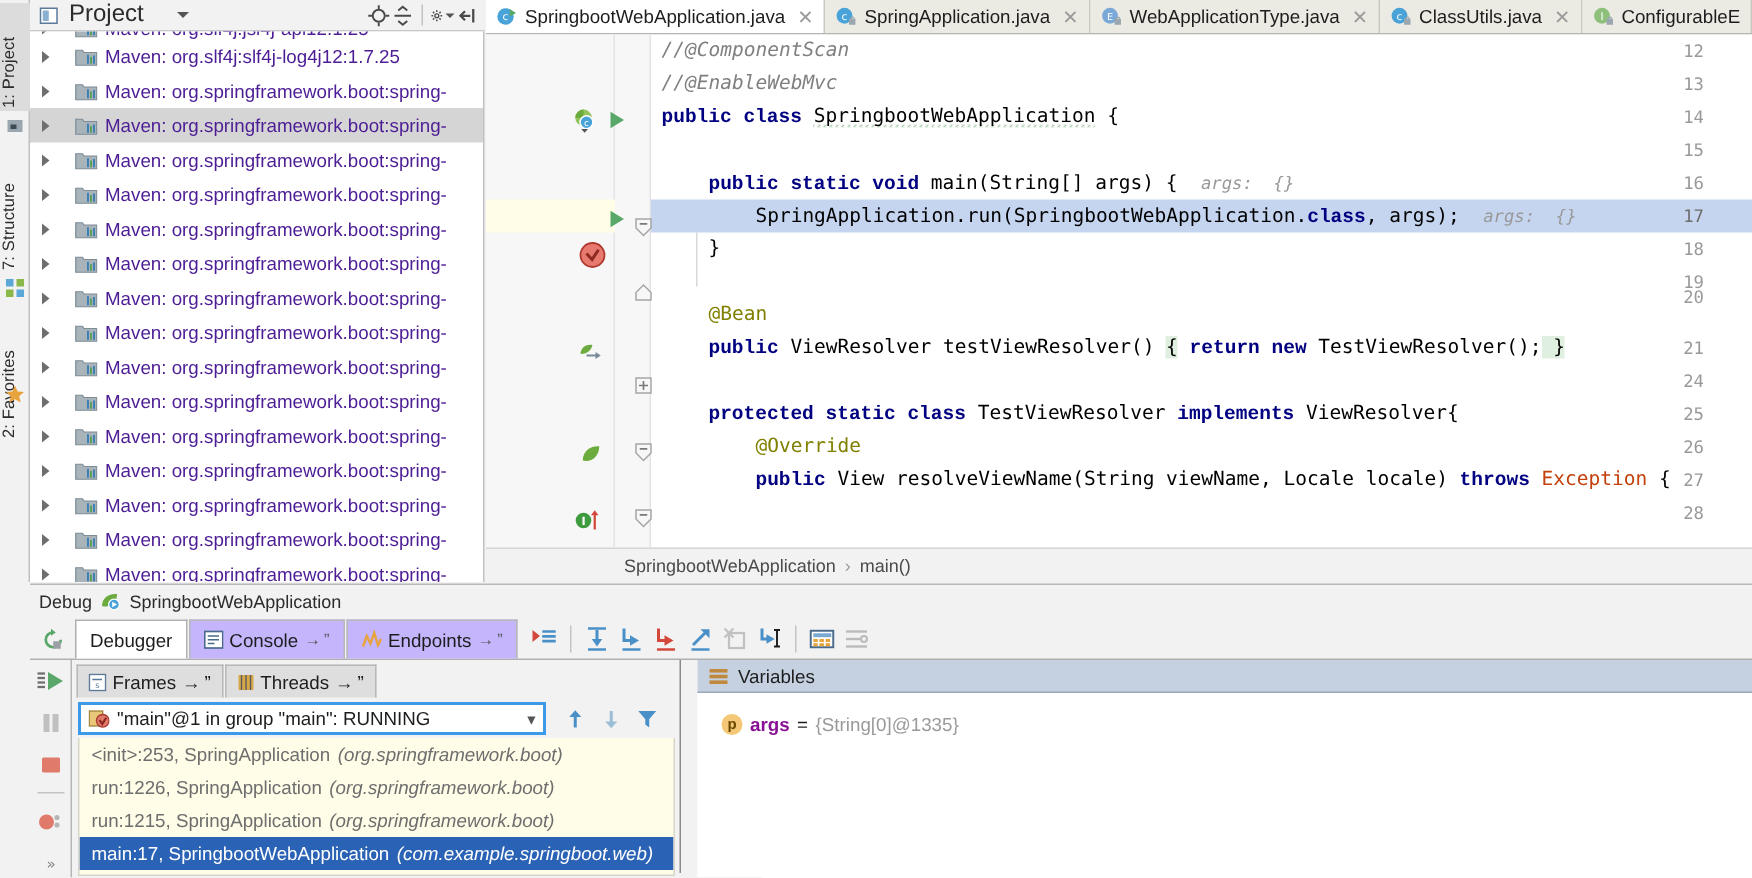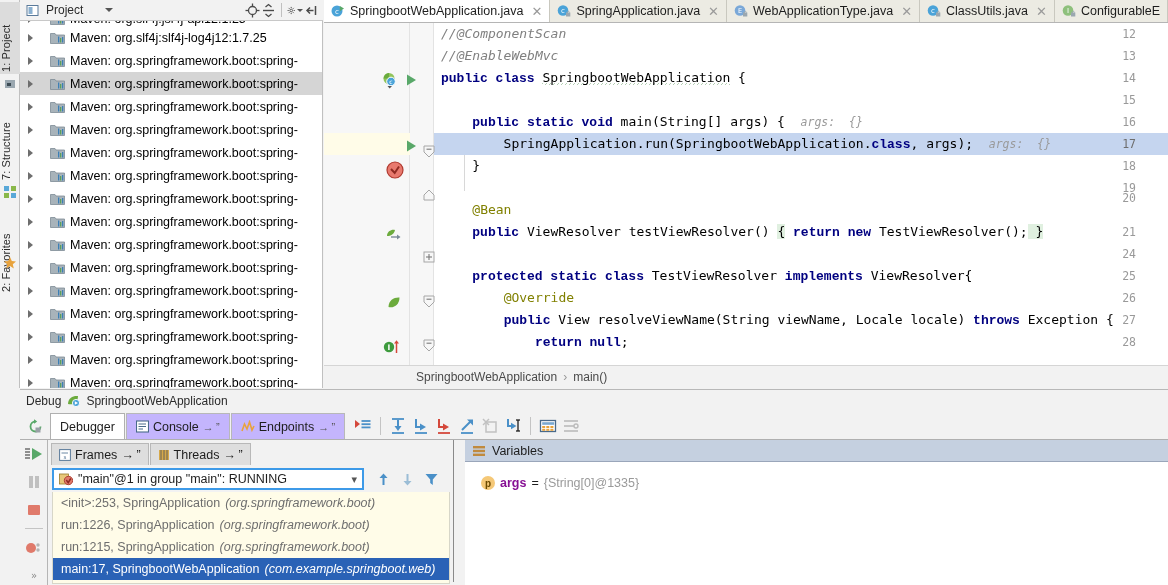--- a/index.html
+++ b/index.html
@@ -26,35 +26,35 @@
     padding: 2px 0 2px 0;
   }
   .vtab.sel { background: #dcdcdc; }
 
   
   .proj-toolbar {
     position: absolute; left: 20px; top: 0; width: 303px; height: 21px;
     background: #f2f2f2; border-bottom: 1px solid #c8c8c8;
     display: flex; align-items: center; padding: 0 4px;
   }
-  .proj-title { font-size: 12px; color: #2b2b2b; margin-left: 6px; }
+  .proj-title { font-size: 16px; color: #2b2b2b; margin-left: 6px; }
   .tb-icon { width: 16px; height: 16px; display:inline-flex; align-items:center; justify-content:center; cursor: default; }
   .caret-dn {
     width: 0; height: 0; border-left: 4px solid transparent; border-right: 4px solid transparent;
     border-top: 4px solid #555;
   }
 
   
   .proj-tree {
     position: absolute; left: 20px; top: 21px; width: 303px; height: 367px;
     background: #ffffff; overflow: hidden; border-right: 1px solid #c0c0c0;
   }
   .tree-row {
     height: 23px; display: flex; align-items: center; padding-left: 30px;
-    white-space: nowrap; font-size: 12.5px; color: #000000; cursor: default;
+    white-space: nowrap; font-size: 12.5px; color: #4c1d95; cursor: default;
   }
   .tree-row.sel { background: #d5d5d5; }
   .arrow-r {
     position:absolute; margin-left:-22px; width:0;height:0;
     border-top:4px solid transparent; border-bottom:4px solid transparent;
     border-left:5px solid #6e6e6e;
   }
   .lib-icon {
     width: 15px; height: 14px; margin-right: 5px; position: relative; flex: none;
   }
@@ -97,21 +97,21 @@
   .hlrow-code { position: absolute; left: 110px; right: 0; height: 22px; background: #c5d5ef; }
   .codeline {
     position: absolute; left: 7px; height: 22px; line-height: 22px;
     font-family: "DejaVu Sans Mono", monospace; font-size: 13px; color: #000;
     white-space: pre;
   }
   .kw { color: #000080; font-weight: bold; font-family: Liberation Mono, monospace; }
   .cmt { color: #808080; font-style: italic; }
   .ann { color: #808000; }
   .hint { color: #999999; font-style: italic; font-size: 11.5px; }
-  .gray { color: #000000; }
+  .gray { color: #c2410c; }
   .hl-brace { background: #e0f0e0; }
   .squiggle {
     background-image: repeating-linear-gradient(135deg,#b3cfb3 0 1px,transparent 1px 3px);
     background-repeat: repeat-x; background-position: 0 100%; background-size: 4px 2px;
   }
 
   
   .breadcrumb {
     position: absolute; left: 324px; top: 365px; width: 844px; height: 23px;
     background: #f2f2f2; border-top: 1px solid #d5d5d5;
@@ -673,21 +673,20 @@
       <div class="codeline" style="top:22px;"><span class="cmt">//@EnableWebMvc</span></div>
       <div class="codeline" style="top:44px;"><span class="kw">public class</span> <span class="squiggle">SpringbootWebApplication</span> {</div>
       <div class="codeline" style="top:88px;">    <span class="kw">public static void</span> main(String[] args) {&nbsp;&nbsp;<span class="hint">args:  {}</span></div>
       <div class="codeline" style="top:110px;">        SpringApplication.run(SpringbootWebApplication.<span class="kw">class</span>, args);&nbsp;&nbsp;<span class="hint">args:  {}</span></div>
       <div class="codeline" style="top:132px;">    }</div>
       <div class="codeline" style="top:176px;">    <span class="ann">@Bean</span></div>
       <div class="codeline" style="top:198px;">    <span class="kw">public</span> ViewResolver testViewResolver() <span class="hl-brace">{</span> <span class="kw">return new</span> TestViewResolver();<span class="hl-brace">&nbsp;}</span></div>
       <div class="codeline" style="top:242px;">    <span class="kw">protected static class</span> TestViewResolver <span class="kw">implements</span> ViewResolver{</div>
       <div class="codeline" style="top:264px;">        <span class="ann">@Override</span></div>
       <div class="codeline" style="top:286px;">        <span class="kw">public</span> View resolveViewName(String viewName, Locale locale) <span class="kw">throws</span> <span class="gray">Exception</span> {</div>
-      <div class="codeline" style="top:308px;">            <span class="kw">return null</span>;</div>
     </div>
   </div>
 
   <div class="breadcrumb">
     <span>SpringbootWebApplication</span>
     <span class="bc-sep">›</span>
     <span>main()</span>
   </div>
 
   <div class="dbg-header">

